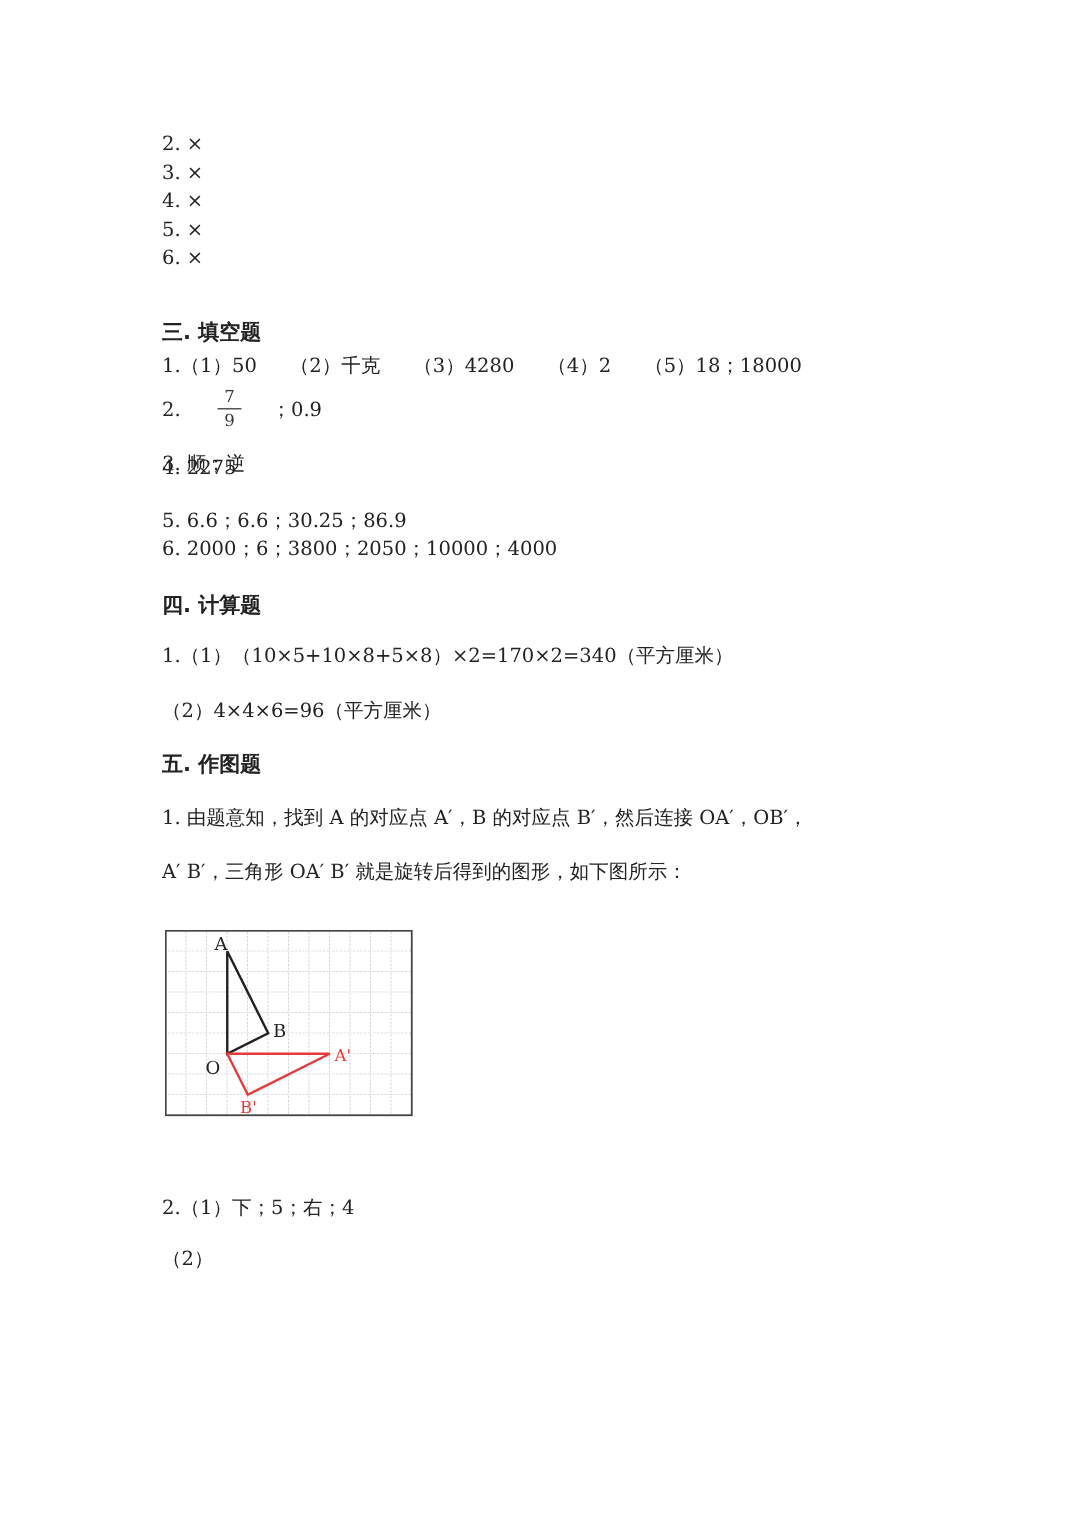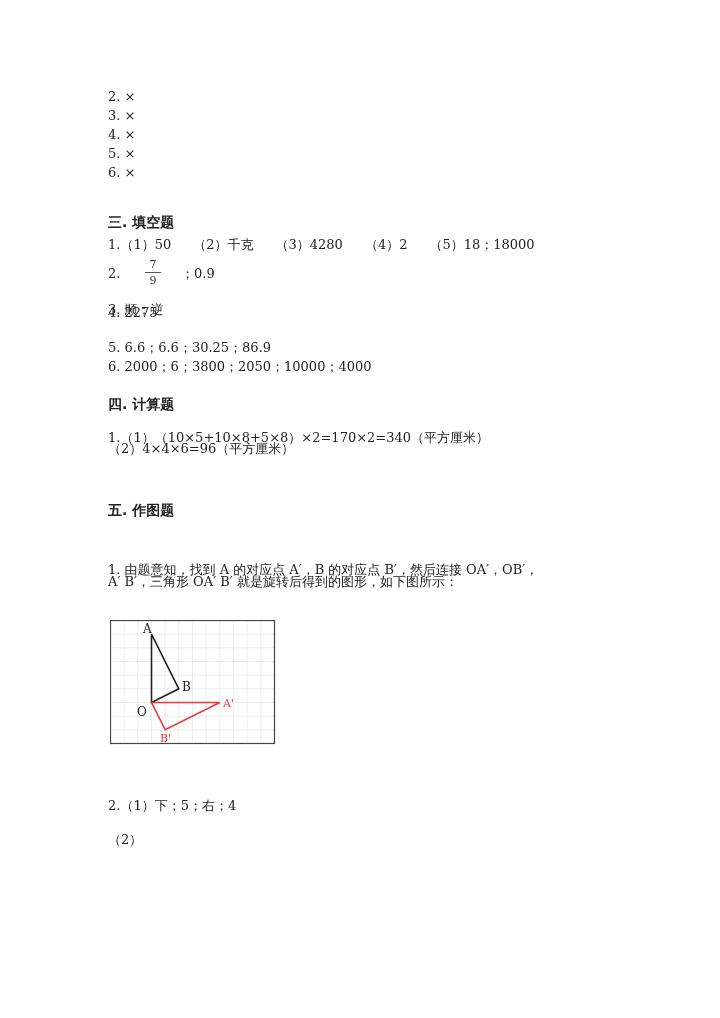--- a/index.html
+++ b/index.html
@@ -36,24 +36,24 @@
 </div>
 <div class="line" style="top:265px; left:181px;">；0.9</div>
 
 <div class="line" style="top:301px;">3. 顺；逆</div>
 <div class="line" style="top:304px;">4. 2275</div>
 <div class="line" style="top:339px;">5. 6.6；6.6；30.25；86.9</div>
 <div class="line" style="top:358px;">6. 2000；6；3800；2050；10000；4000</div>
 
 <div class="line heading" style="top:395px;">四. 计算题</div>
 <div class="line" style="top:429px;">1.（1）（10×5+10×8+5×8）×2=170×2=340（平方厘米）</div>
-<div class="line" style="top:440px;">（2）4×4×6=96（平方厘米）</div>
+<div class="line" style="top:466px;">（2）4×4×6=96（平方厘米）</div>
 
 <div class="line heading" style="top:501px;">五. 作图题</div>
-<div class="line" style="top:537px;margin-top:24px;">1. 由题意知，找到 A 的对应点 A′，B 的对应点 B′，然后连接 OA′，OB′，</div>
+<div class="line" style="top:537px;">1. 由题意知，找到 A 的对应点 A′，B 的对应点 B′，然后连接 OA′，OB′，</div>
 <div class="line" style="top:573px;">A′ B′，三角形 OA′ B′ 就是旋转后得到的图形，如下图所示：</div>
 
 <div class="figure">
   <svg width="166" height="126" viewBox="0 0 166 126">
     <defs>
       <pattern id="cell" width="13.667" height="13.667" patternUnits="userSpaceOnUse">
         <path d="M 13.667 0 L 0 0 0 13.667" fill="none" stroke="#b5b5b5" stroke-width="0.8" stroke-dasharray="1.5,1"></path>
       </pattern>
     </defs>
     <rect x="0.5" y="0.5" width="164" height="123" fill="url(#cell)"></rect>

